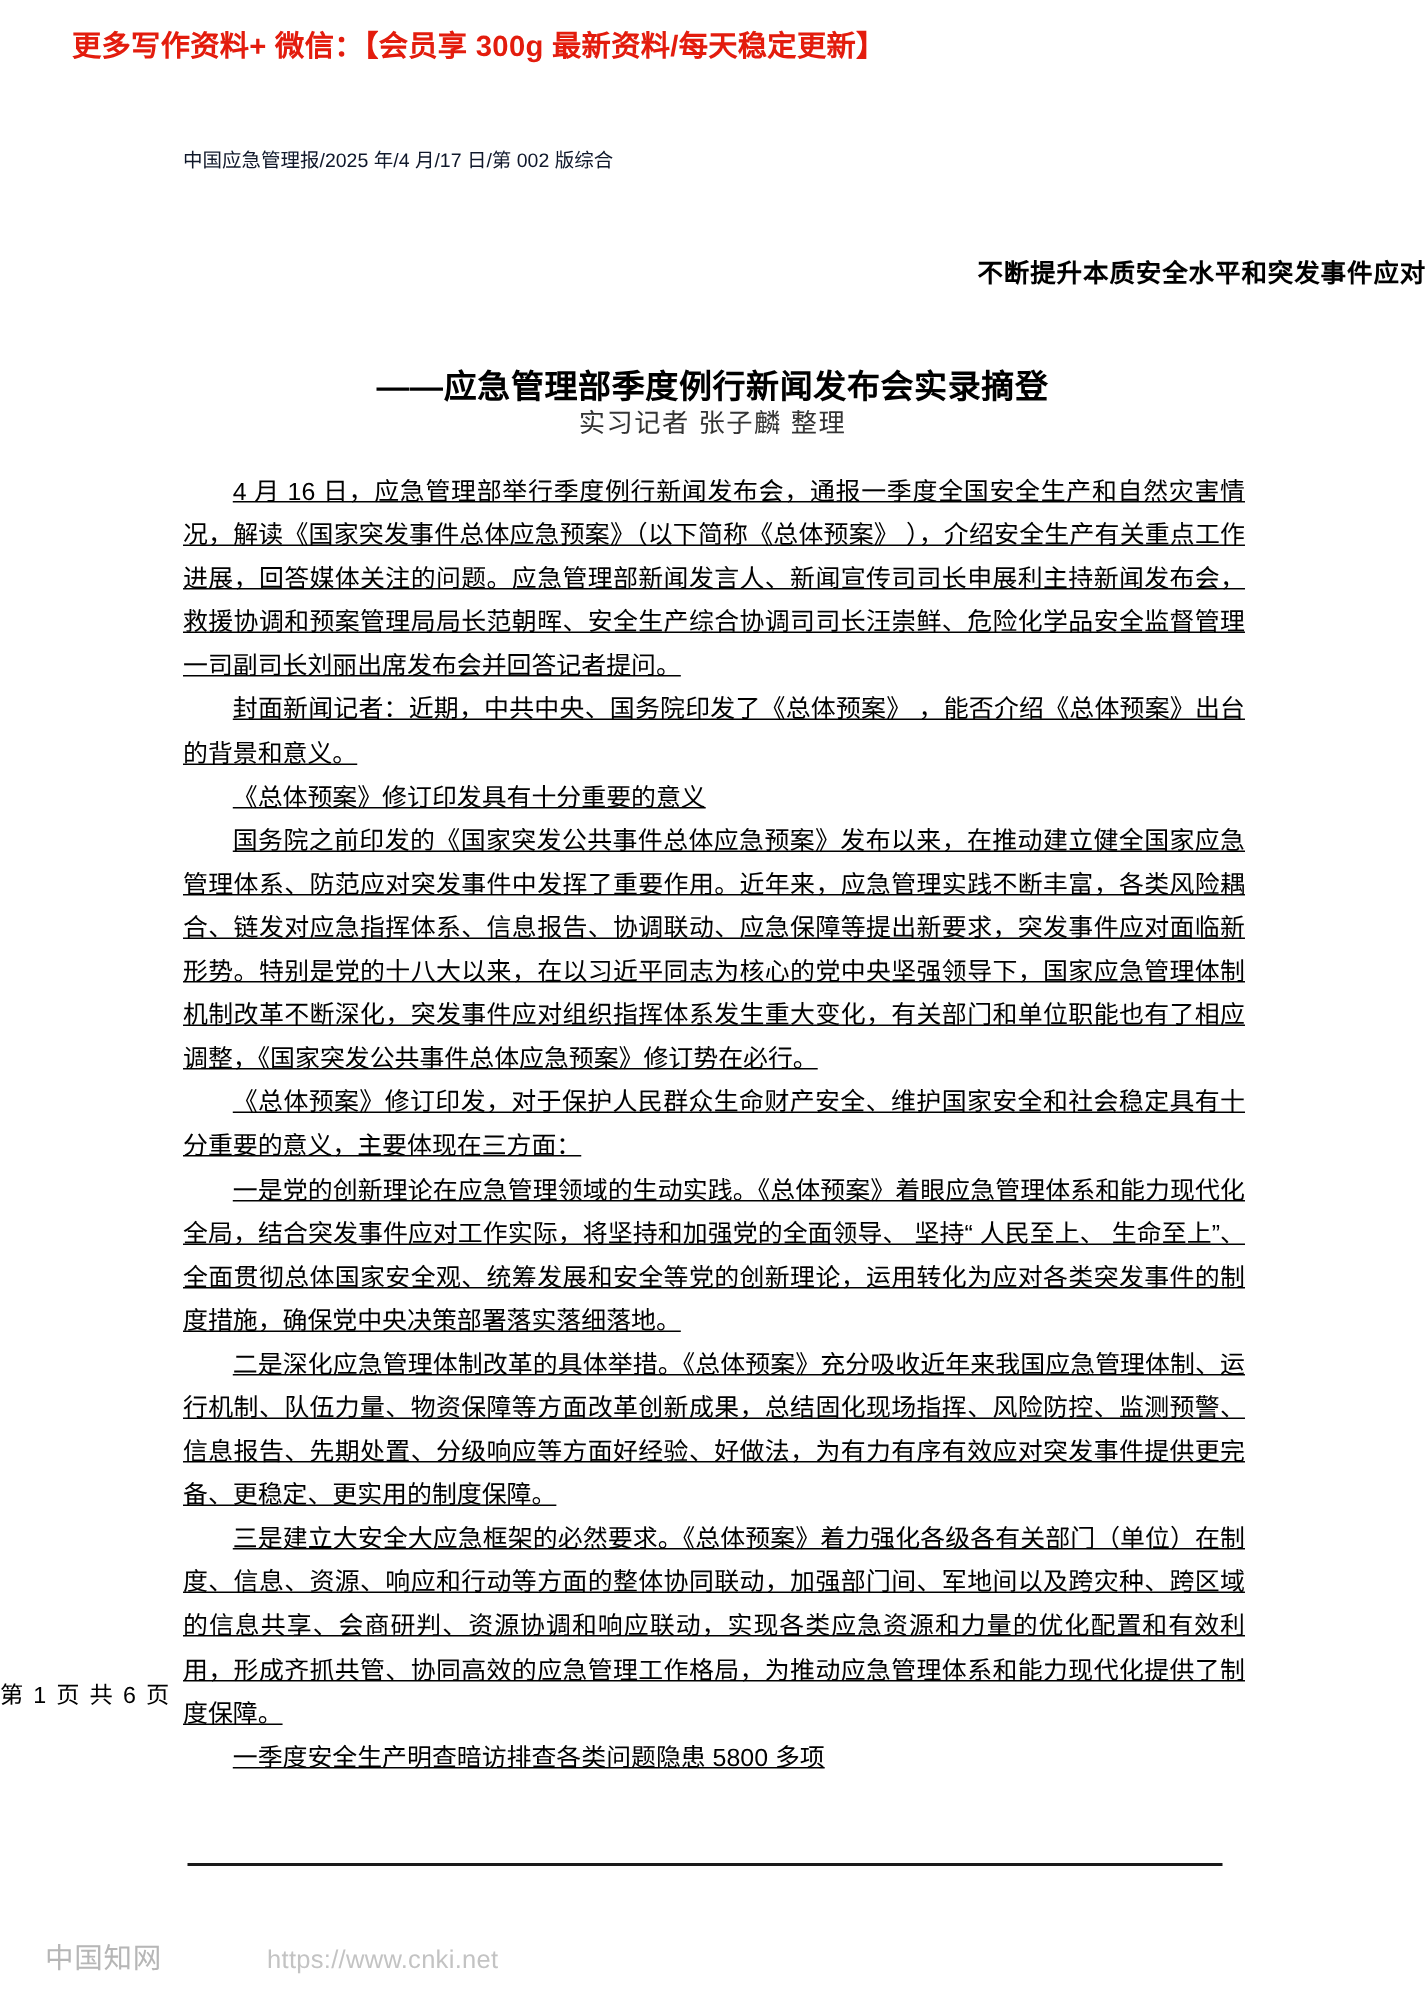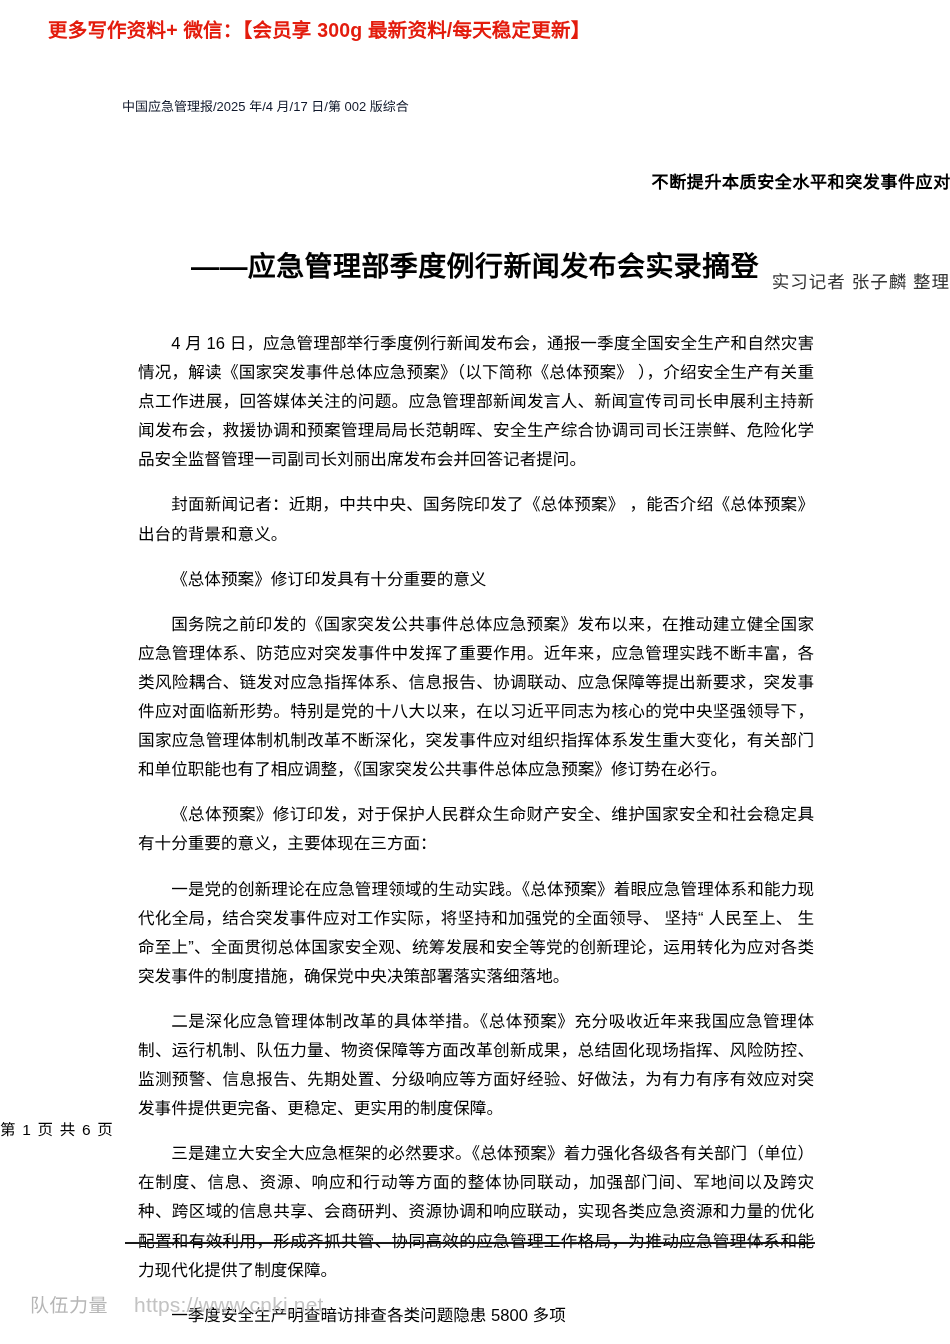--- a/index.html
+++ b/index.html
@@ -61,49 +61,50 @@
     letter-spacing: 0.6px;
     margin-left: 36px;
   }
 
   .doc-subtitle {
     position: absolute;
     left: 0;
     top: 221px;
     width: 950px;
     text-align: center;
-    font-size: 28px;
+    font-size: 22px;
     font-weight: bold;
     letter-spacing: 0.4px;
   }
 
   .doc-byline {
     position: absolute;
     left: 0;
     top: 268px;
     width: 950px;
-    text-align: right;
+    text-align: center;
     font-size: 17.5px;
     letter-spacing: 1px;
     color: #333;
   }
 
   .body-text {
     position: absolute;
     left: 122px;
     top: 313px;
     width: 708px;
     font-size: 16.6px;
     line-height: 29.1px;
     text-align: justify;
     text-justify: inter-ideograph;
   }
   .body-text p {
-    margin: 16px;
+    margin: 0;
     text-indent: 2em;
+    text-decoration: underline;
   }
 
   .page-footer {
     position: absolute;
     left: 0;
     top: 1117px;
     width: 950px;
     text-align: left;
     font-size: 15.5px;
     letter-spacing: 1.2px;
@@ -126,23 +127,24 @@
     display: flex;
     align-items: baseline;
     gap: 26px;
   }
   .wm-brand {
     font-size: 19px;
     color: #b6b6b6;
     letter-spacing: 0.5px;
   }
   .wm-url {
-    font-size: 21px;
+    font-size: 17px;
     color: #c3c3c3;
     letter-spacing: 0.2px;
+    margin-left: 44px;
   }
 </style>
 </head>
 <body>
 
 <div class="page">
 
   <div class="promo-banner">更多写作资料+ 微信：【会员享 300g 最新资料/每天稳定更新】</div>
 
   <div class="source-line">中国应急管理报/2025 年/4 月/17 日/第 002 版综合</div>
@@ -163,17 +165,17 @@
     <p>二是深化应急管理体制改革的具体举措。《总体预案》充分吸收近年来我国应急管理体制、运行机制、队伍力量、物资保障等方面改革创新成果，总结固化现场指挥、风险防控、监测预警、信息报告、先期处置、分级响应等方面好经验、好做法，为有力有序有效应对突发事件提供更完备、更稳定、更实用的制度保障。</p>
     <p>三是建立大安全大应急框架的必然要求。《总体预案》着力强化各级各有关部门（单位）在制度、信息、资源、响应和行动等方面的整体协同联动，加强部门间、军地间以及跨灾种、跨区域的信息共享、会商研判、资源协调和响应联动，实现各类应急资源和力量的优化配置和有效利用，形成齐抓共管、协同高效的应急管理工作格局，为推动应急管理体系和能力现代化提供了制度保障。</p>
     <p>一季度安全生产明查暗访排查各类问题隐患 5800 多项</p>
   </div>
 
   <div class="page-footer">第 1 页 共 6 页</div>
 
   <div class="wm-rule"></div>
 
   <div class="wm-row">
-    <span class="wm-brand">队伍力量</span>
+    <span class="wm-brand">中国知网</span>
     <span class="wm-url">https://www.cnki.net</span>
   </div>
 
 </div>
 
 </body></html>

